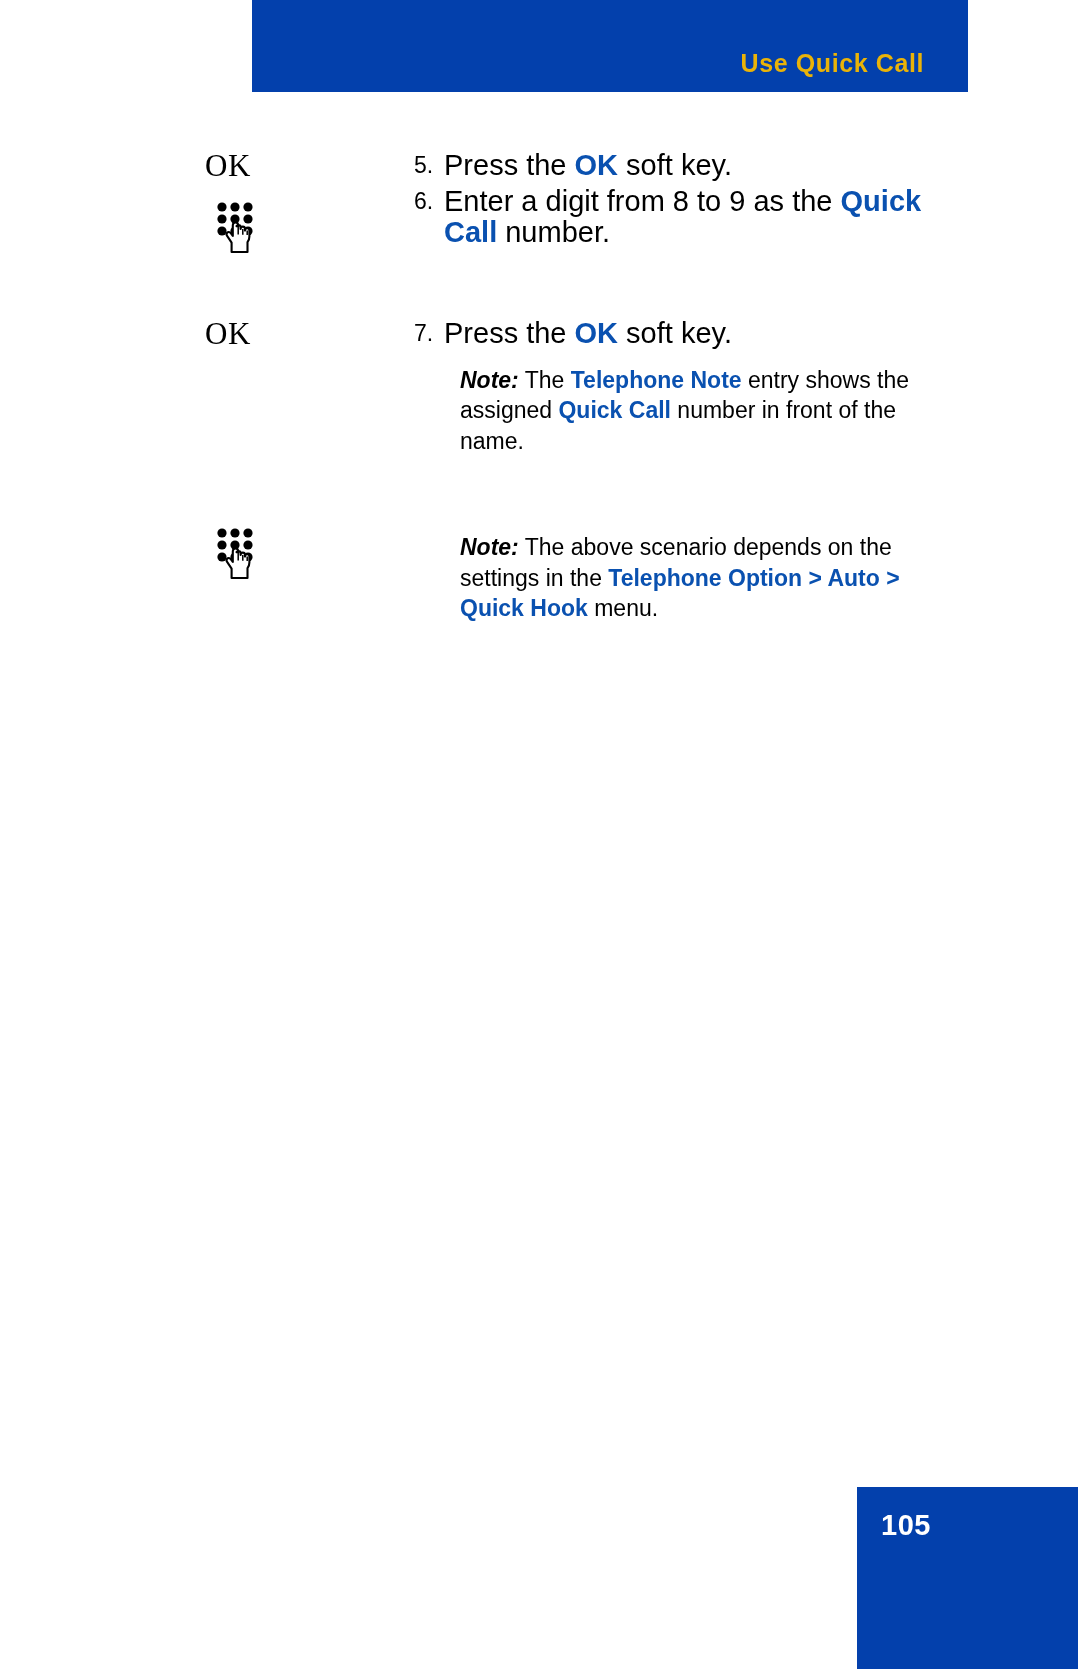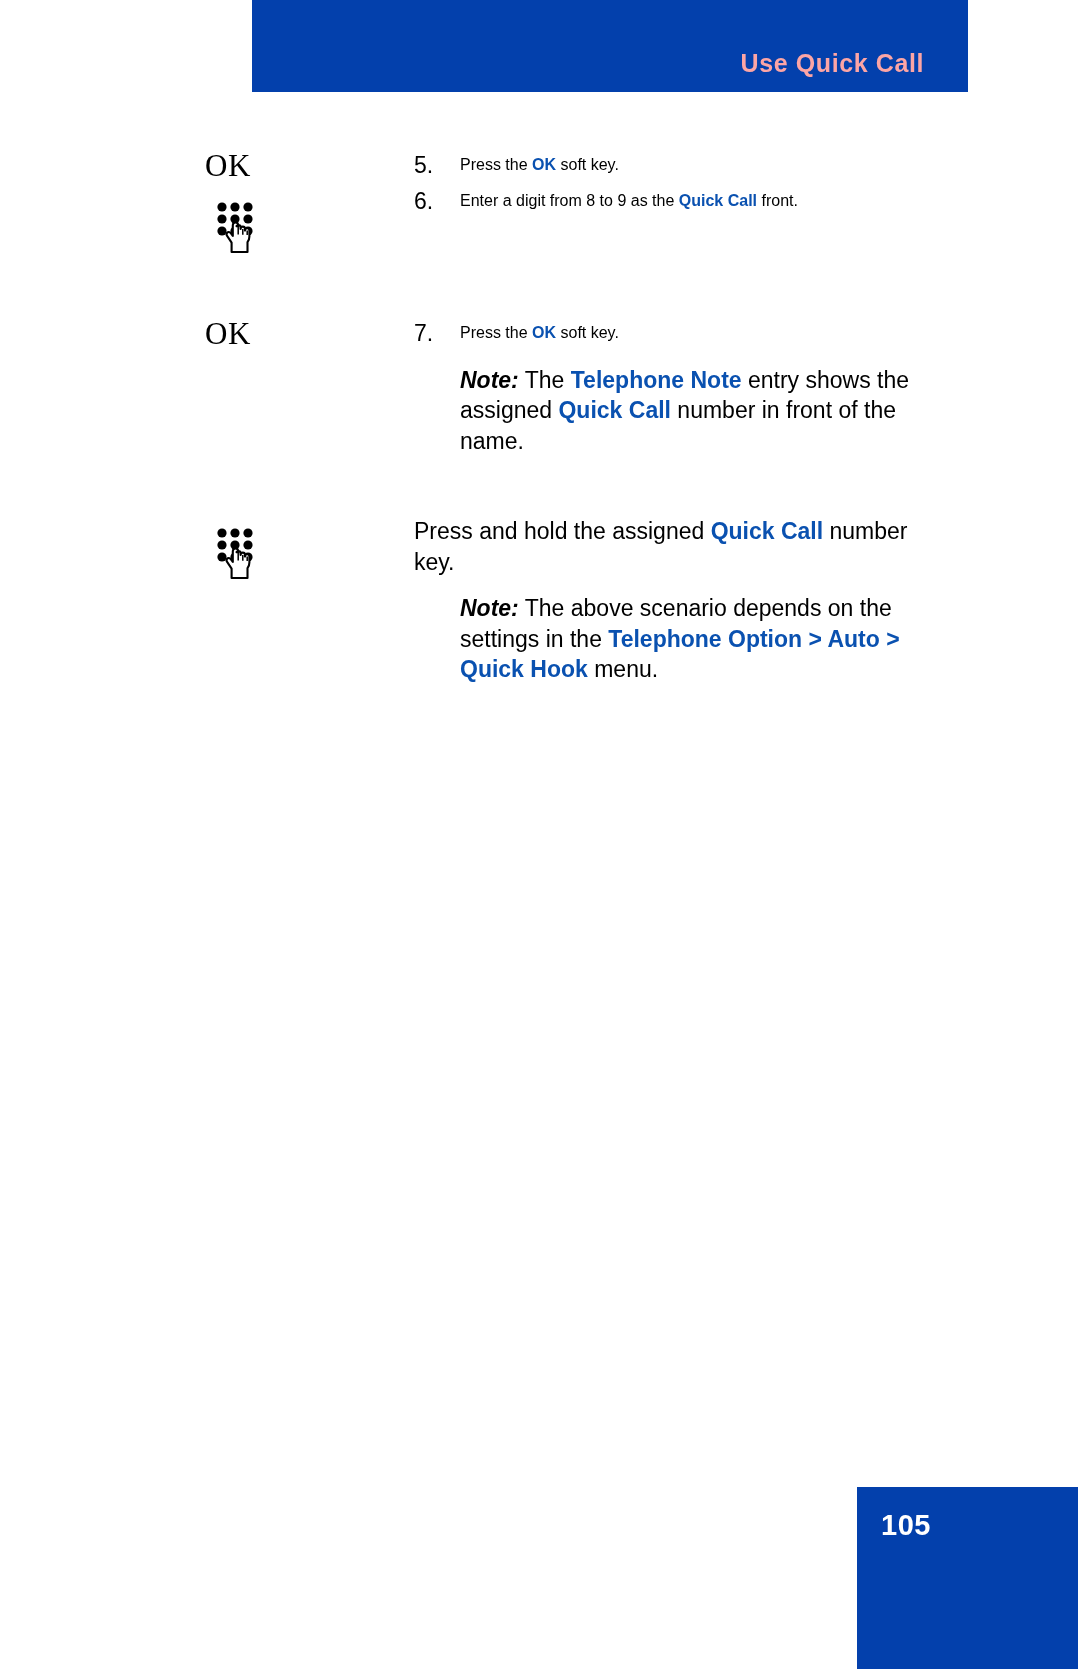--- a/index.html
+++ b/index.html
@@ -22,21 +22,21 @@
     left: 252px;
     top: 0;
     width: 716px;
     height: 92px;
     background: #0340AC;
   }
   #header-title {
     position: absolute;
     right: 44px;
     bottom: 14px;
-    color: #fca5a5;
+    color: #eab308;
     font-size: 25px;
     font-weight: bold;
     letter-spacing: 0.6px;
     white-space: nowrap;
   }
 
   
   #content {
     position: absolute;
     left: 0;
@@ -83,22 +83,22 @@
   }
   .step-num {
     position: absolute;
     left: 0;
     top: 0;
     width: 46px;
     font-size: 23px;
     line-height: 30px;
   }
   .step-text {
-    margin-left: 46px;
-    font-size: 16px;
+    margin-left: 30px;
+    font-size: 29px;
     line-height: 30.5px;
   }
   .plain-body {
     position: absolute;
     left: 414px;
     width: 530px;
     font-size: 23px;
     line-height: 30.5px;
   }
   .note-block {
@@ -181,21 +181,21 @@
                    L40.0 36.9 C40.0 35.6 39.0 34.6 37.8 34.6 C36.6 34.6 35.6 35.6 35.6 36.9
                    L35.6 35.4 C35.6 34.1 34.6 33.1 33.4 33.1 C32.6 33.1 31.9 33.5 31.5 34.1
                    L33.2 34.1 L33.2 33.4 C33.2 31.8 32.0 30.5 30.5 30.5 Z" fill="#ffffff" stroke="#000000" stroke-width="2.1" stroke-linejoin="round"></path>
           <path d="M33.2 33.4 L33.2 42.5 M37.8 36.9 L37.8 42.8 M42.2 38.6 L42.2 43.0" fill="none" stroke="#000000" stroke-width="1.5"></path>
         </svg>
       </div>
     </div>
     <div class="step-body" style="top:6px;">
       <span class="step-num">6.</span>
       <div class="step-text">
-        <span>Enter a digit from 8 to 9 as the </span><span class="blue">Quick Call</span><span> front.</span>
+        <span>Enter a digit from 8 to 9 as the </span><span class="blue">Quick Call</span><span> number.</span>
       </div>
     </div>
   </div>
 
   <div class="step-row" style="height:210px;">
     <div class="gutter">
       <div class="ok-glyph" style="top:18px;">OK</div>
     </div>
     <div class="step-body" style="top:20px;">
       <span class="step-num">7.</span>
@@ -230,23 +230,20 @@
                    C43.8 48.6 44.4 46.7 44.4 44.6 L44.4 38.6
                    C44.4 37.3 43.4 36.3 42.2 36.3 C41.0 36.3 40.0 37.3 40.0 38.6
                    L40.0 36.9 C40.0 35.6 39.0 34.6 37.8 34.6 C36.6 34.6 35.6 35.6 35.6 36.9
                    L35.6 35.4 C35.6 34.1 34.6 33.1 33.4 33.1 C32.6 33.1 31.9 33.5 31.5 34.1
                    L33.2 34.1 L33.2 33.4 C33.2 31.8 32.0 30.5 30.5 30.5 Z" fill="#ffffff" stroke="#000000" stroke-width="2.1" stroke-linejoin="round"></path>
           <path d="M33.2 33.4 L33.2 42.5 M37.8 36.9 L37.8 42.8 M42.2 38.6 L42.2 43.0" fill="none" stroke="#000000" stroke-width="1.5"></path>
         </svg>
       </div>
     </div>
     <div class="plain-body" style="top:8px;">
-      <div>
-        <span>Press and hold the assigned </span><span class="blue">Quick Call</span><span> number key.</span>
-      </div>
       <div class="note-block" style="margin-top:16px;">
         <span class="noteword">Note:</span><span> The above scenario depends on the settings in the </span><span class="blue">Telephone Option &gt; Auto &gt; Quick Hook</span><span> menu.</span>
       </div>
     </div>
   </div>
 
 </div>
 
 <div id="page-number-block">
   <div id="page-number-text">105</div>

